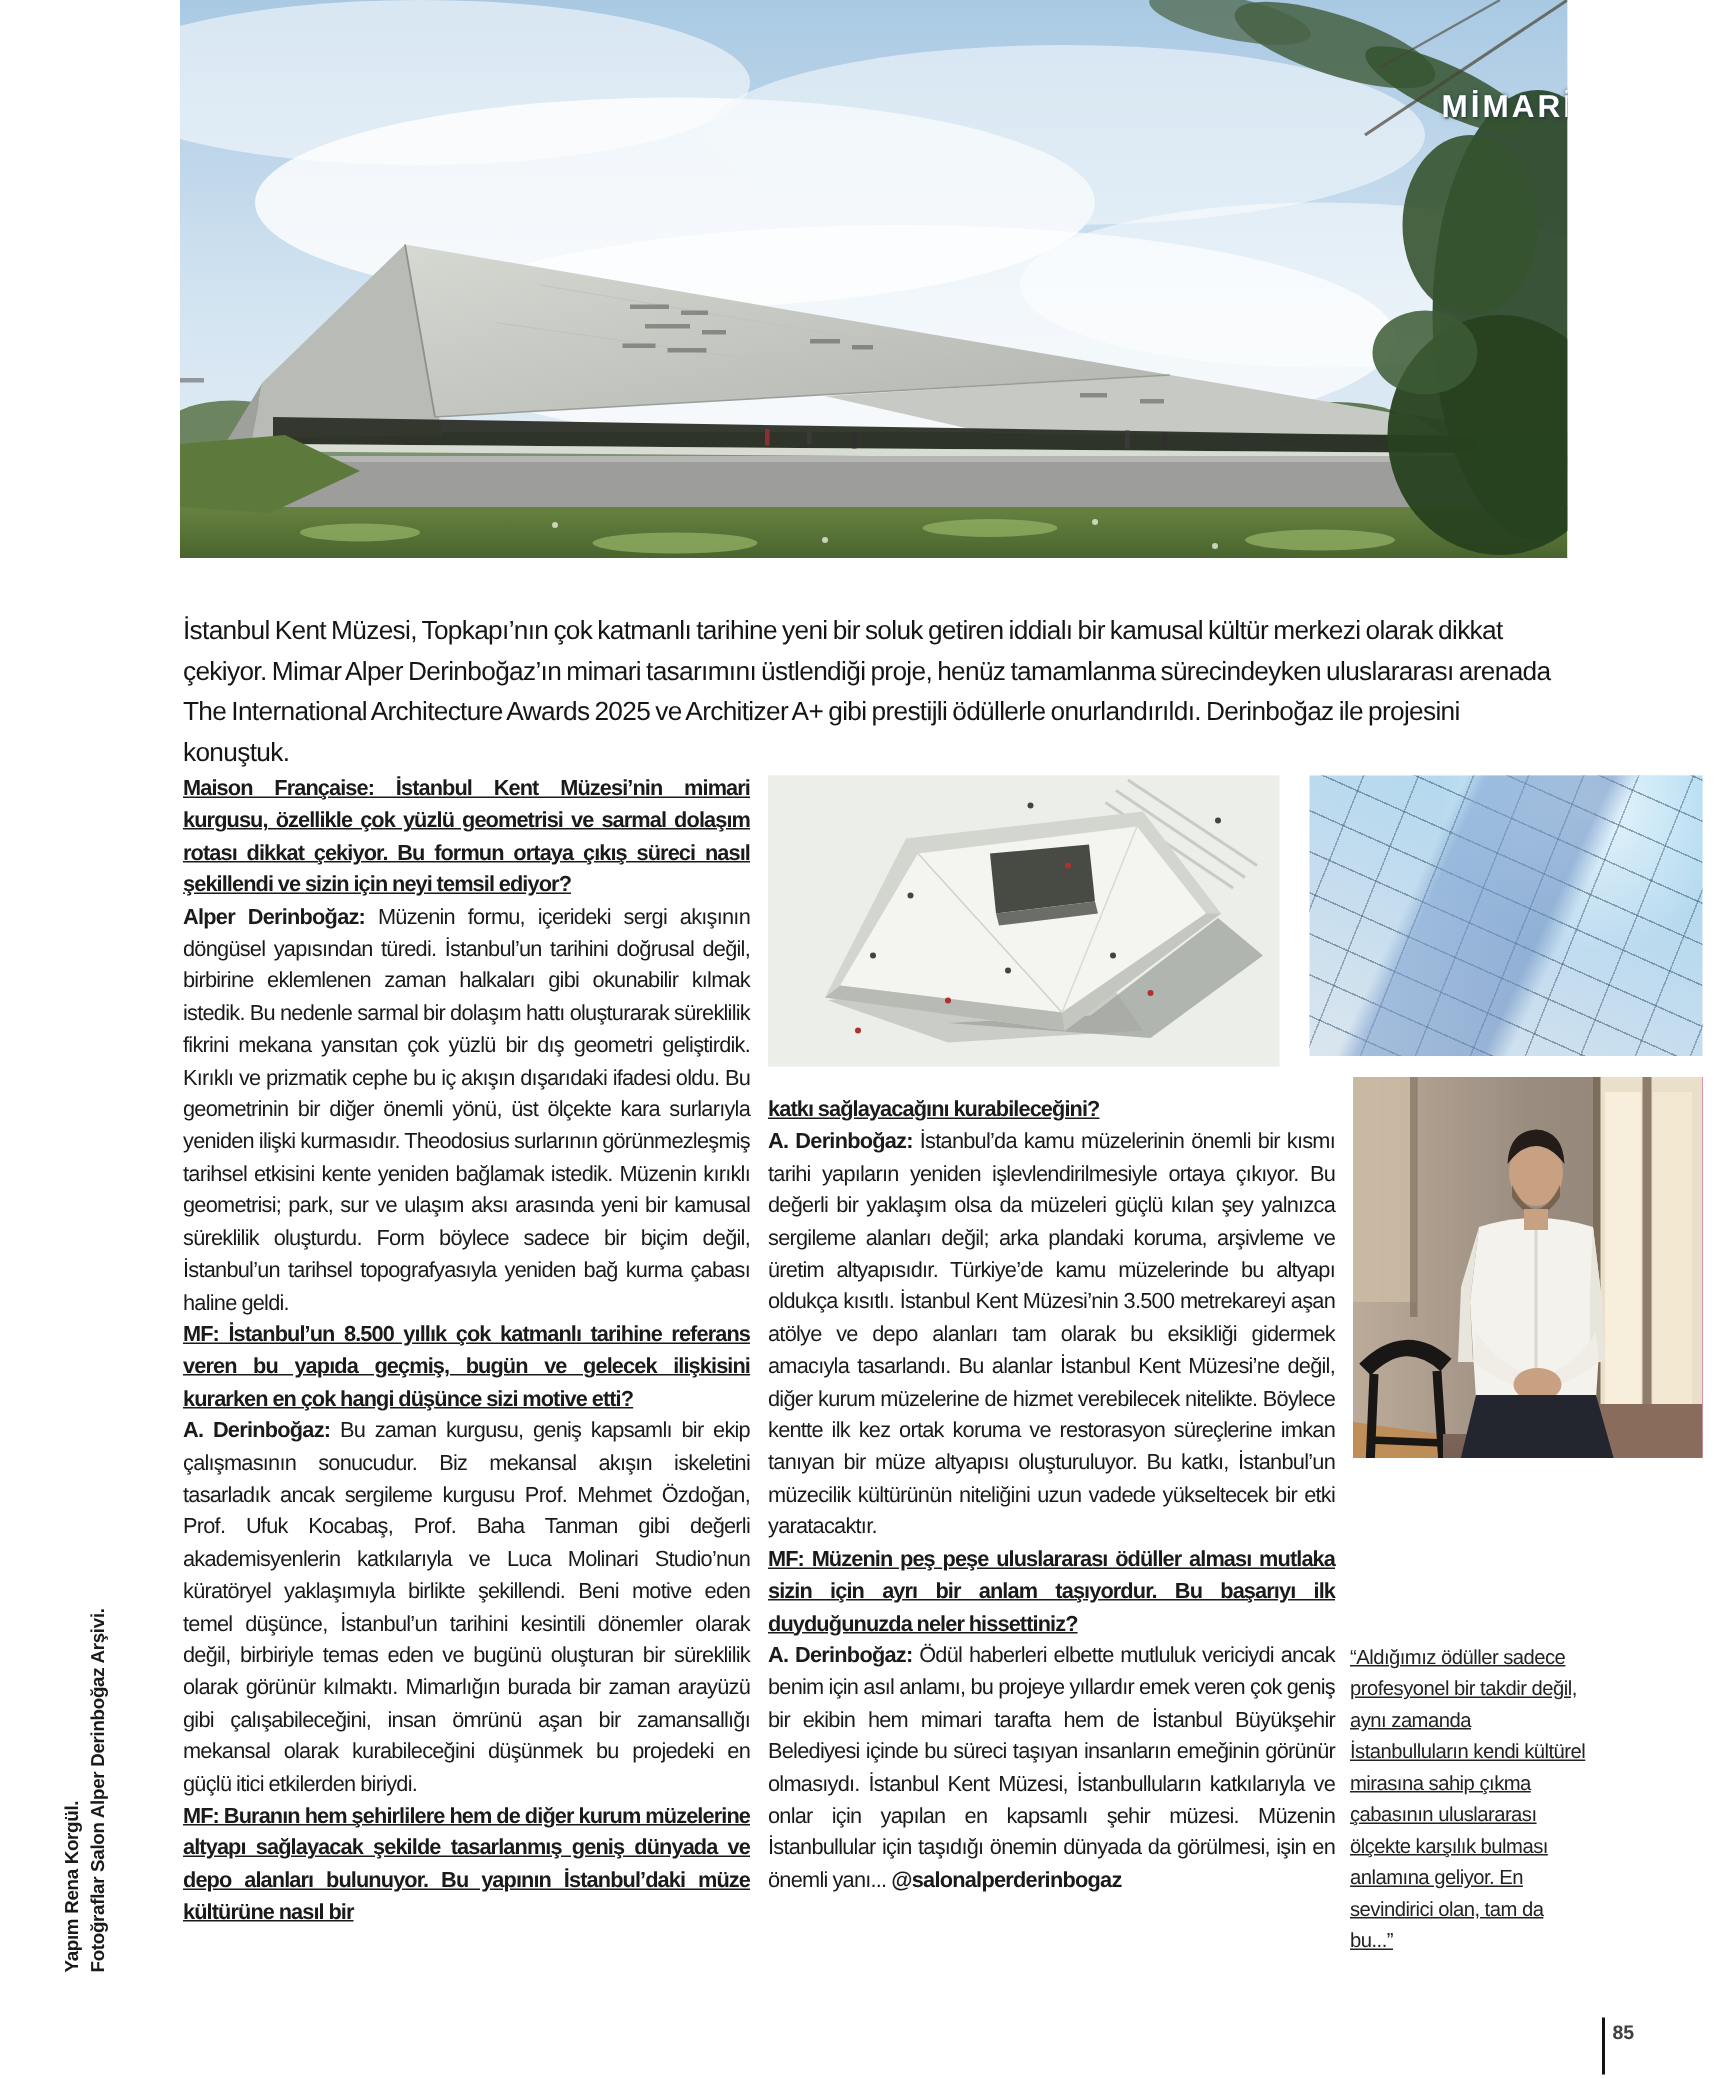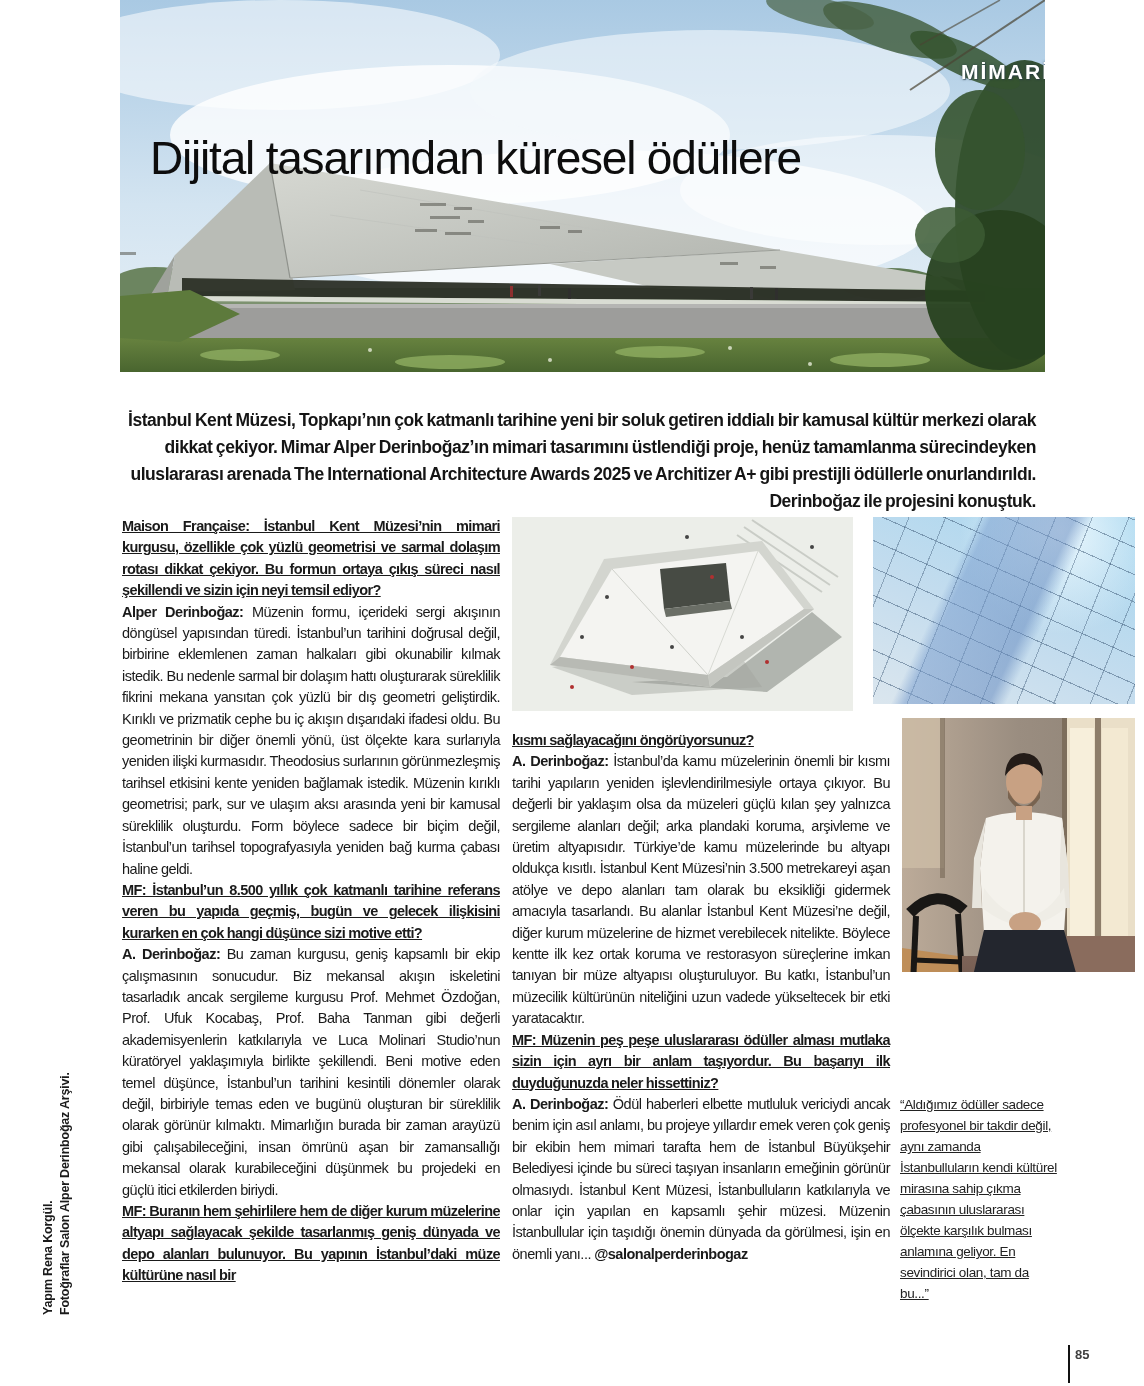--- a/index.html
+++ b/index.html
@@ -21,23 +21,23 @@
     white-space:nowrap;
   }
   .page-title{
     position:absolute;left:30px;top:100px;width:880px;
     font-size:46px;font-weight:400;letter-spacing:-1.2px;color:#0d0d0d;
     white-space:nowrap;
   }
   
   .intro{
     position:absolute;left:122px;top:389px;width:914px;
-    font-size:17.5px;font-weight:bold;line-height:27px;
+    font-size:17.5px;font-weight:normal;line-height:27px;
     letter-spacing:-0.45px;word-spacing:-1px;color:#151515;
-    text-align:right;
+    text-align:left;
   }
   
   .col{
     position:absolute;width:378px;
     font-size:14.5px;line-height:21.4px;
     letter-spacing:-0.5px;word-spacing:-0.3px;color:#1a1a1a;
     text-align:justify;
   }
   .col1{left:122px;top:516px;}
   .col2{left:512px;top:730px;}
@@ -169,34 +169,33 @@
       <ellipse cx="880" cy="290" rx="75" ry="80" fill="#27411f" opacity="0.95"></ellipse>
       <ellipse cx="830" cy="235" rx="35" ry="28" fill="#3c5a34" opacity="0.85"></ellipse>
       <ellipse cx="770" cy="30" rx="70" ry="20" fill="#3f5a38" opacity="0.8" transform="rotate(18 770 30)"></ellipse>
       <ellipse cx="700" cy="12" rx="55" ry="14" fill="#486345" opacity="0.7" transform="rotate(12 700 12)"></ellipse>
       <ellipse cx="845" cy="60" rx="60" ry="16" fill="#35532f" opacity="0.85" transform="rotate(25 845 60)"></ellipse>
       <line x1="925" y1="0" x2="790" y2="90" stroke="#4a4433" stroke-width="2" opacity="0.7"></line>
       <line x1="880" y1="0" x2="800" y2="45" stroke="#4a4433" stroke-width="1.5" opacity="0.6"></line>
     </g>
   </svg>
   <div class="kicker">MİMARİ</div>
-  <h1 class="page-title">Dijital tasarımdan küresel ödüllere</h1>
 </div>
 
 <p class="intro">İstanbul Kent Müzesi, Topkapı’nın çok katmanlı tarihine yeni bir soluk getiren iddialı bir kamusal kültür merkezi olarak dikkat çekiyor. Mimar Alper Derinboğaz’ın mimari tasarımını üstlendiği proje, henüz tamamlanma sürecindeyken uluslararası arenada The International Architecture Awards 2025 ve Architizer A+ gibi prestijli ödüllerle onurlandırıldı. Derinboğaz ile projesini konuştuk.</p>
 
 <div class="col col1">
     <p class="para q">Maison Française: İstanbul Kent Müzesi’nin mimari kurgusu, özellikle çok yüzlü geometrisi ve sarmal dolaşım rotası dikkat çekiyor. Bu formun ortaya çıkış süreci nasıl şekillendi ve sizin için neyi temsil ediyor?</p>
     <p class="para a"><strong>Alper Derinboğaz: </strong>Müzenin formu, içerideki sergi akışının döngüsel yapısından türedi. İstanbul’un tarihini doğrusal değil, birbirine eklemlenen zaman halkaları gibi okunabilir kılmak istedik. Bu nedenle sarmal bir dolaşım hattı oluşturarak süreklilik fikrini mekana yansıtan çok yüzlü bir dış geometri geliştirdik. Kırıklı ve prizmatik cephe bu iç akışın dışarıdaki ifadesi oldu. Bu geometrinin bir diğer önemli yönü, üst ölçekte kara surlarıyla yeniden ilişki kurmasıdır. Theodosius surlarının görünmezleşmiş tarihsel etkisini kente yeniden bağlamak istedik. Müzenin kırıklı geometrisi; park, sur ve ulaşım aksı arasında yeni bir kamusal süreklilik oluşturdu. Form böylece sadece bir biçim değil, İstanbul’un tarihsel topografyasıyla yeniden bağ kurma çabası haline geldi.</p>
     <p class="para q">MF: İstanbul’un 8.500 yıllık çok katmanlı tarihine referans veren bu yapıda geçmiş, bugün ve gelecek ilişkisini kurarken en çok hangi düşünce sizi motive etti?</p>
     <p class="para a"><strong>A. Derinboğaz: </strong>Bu zaman kurgusu, geniş kapsamlı bir ekip çalışmasının sonucudur. Biz mekansal akışın iskeletini tasarladık ancak sergileme kurgusu Prof. Mehmet Özdoğan, Prof. Ufuk Kocabaş, Prof. Baha Tanman gibi değerli akademisyenlerin katkılarıyla ve Luca Molinari Studio’nun küratöryel yaklaşımıyla birlikte şekillendi. Beni motive eden temel düşünce, İstanbul’un tarihini kesintili dönemler olarak değil, birbiriyle temas eden ve bugünü oluşturan bir süreklilik olarak görünür kılmaktı. Mimarlığın burada bir zaman arayüzü gibi çalışabileceğini, insan ömrünü aşan bir zamansallığı mekansal olarak kurabileceğini düşünmek bu projedeki en güçlü itici etkilerden biriydi.</p>
     <p class="para q">MF: Buranın hem şehirlilere hem de diğer kurum müzelerine altyapı sağlayacak şekilde tasarlanmış geniş dünyada ve depo alanları bulunuyor. Bu yapının İstanbul’daki müze kültürüne nasıl bir</p>
   </div>
 <div class="col col2">
-    <p class="para q">kısmı sağlayacağını öngörüyorsunuz?</p>
+    <p class="para q">katkı sağlayacağını kurabileceğini?</p>
     <p class="para a"><strong>A. Derinboğaz: </strong>İstanbul’da kamu müzelerinin önemli bir kısmı tarihi yapıların yeniden işlevlendirilmesiyle ortaya çıkıyor. Bu değerli bir yaklaşım olsa da müzeleri güçlü kılan şey yalnızca sergileme alanları değil; arka plandaki koruma, arşivleme ve üretim altyapısıdır. Türkiye’de kamu müzelerinde bu altyapı oldukça kısıtlı. İstanbul Kent Müzesi’nin 3.500 metrekareyi aşan atölye ve depo alanları tam olarak bu eksikliği gidermek amacıyla tasarlandı. Bu alanlar İstanbul Kent Müzesi’ne değil, diğer kurum müzelerine de hizmet verebilecek nitelikte. Böylece kentte ilk kez ortak koruma ve restorasyon süreçlerine imkan tanıyan bir müze altyapısı oluşturuluyor. Bu katkı, İstanbul’un müzecilik kültürünün niteliğini uzun vadede yükseltecek bir etki yaratacaktır.</p>
     <p class="para q">MF: Müzenin peş peşe uluslararası ödüller alması mutlaka sizin için ayrı bir anlam taşıyordur. Bu başarıyı ilk duyduğunuzda neler hissettiniz?</p>
     <p class="para a"><strong>A. Derinboğaz: </strong>Ödül haberleri elbette mutluluk vericiydi ancak benim için asıl anlamı, bu projeye yıllardır emek veren çok geniş bir ekibin hem mimari tarafta hem de İstanbul Büyükşehir Belediyesi içinde bu süreci taşıyan insanların emeğinin görünür olmasıydı. İstanbul Kent Müzesi, İstanbulluların katkılarıyla ve onlar için yapılan en kapsamlı şehir müzesi. Müzenin İstanbullular için taşıdığı önemin dünyada da görülmesi, işin en önemli yanı...<strong> @salonalperderinbogaz</strong></p>
   </div>
 
 <div class="img-box aerial">
   <svg width="341" height="194" viewBox="0 0 341 194">
     <rect width="341" height="194" fill="#edEFEB"></rect>
     <rect width="341" height="194" fill="#ecEEe9"></rect>
 

